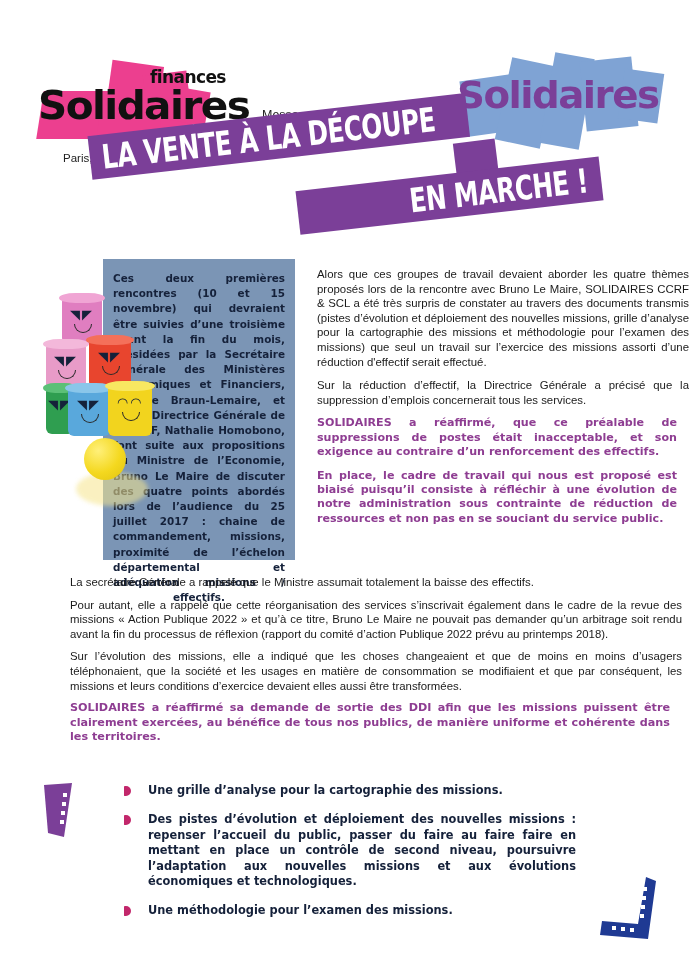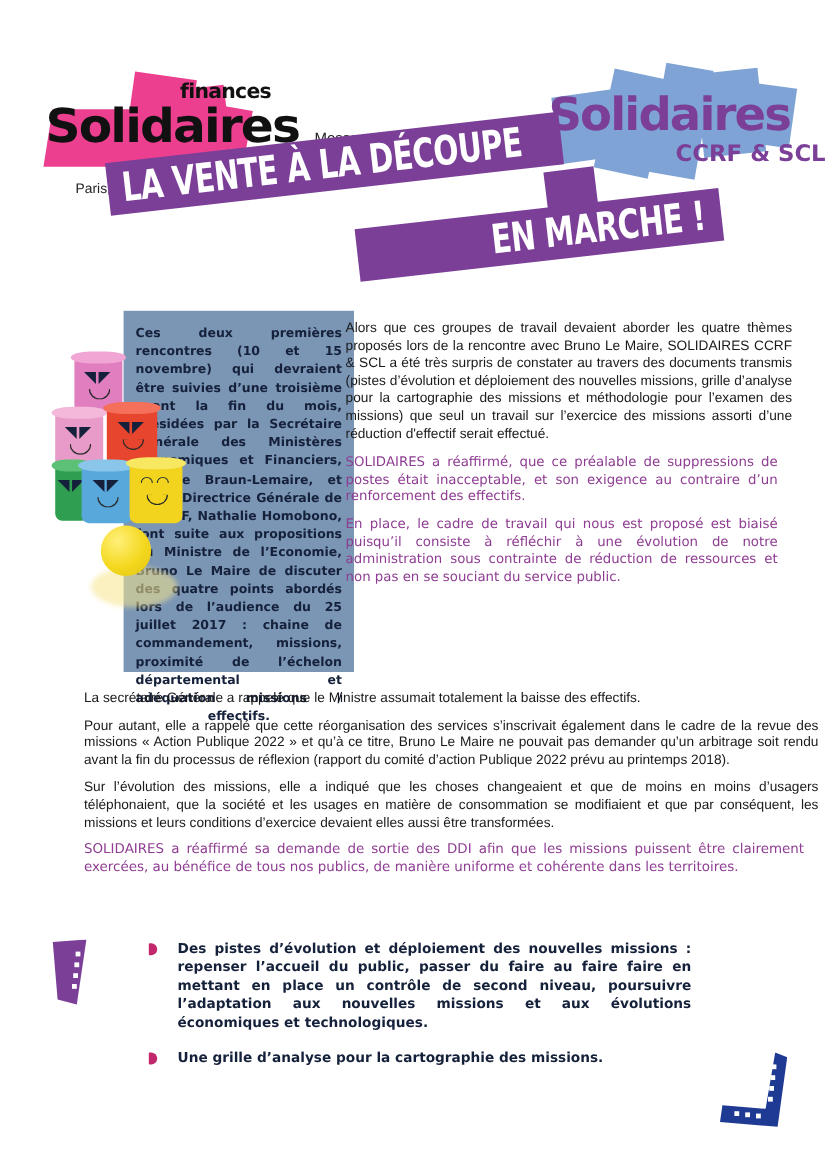--- a/index.html
+++ b/index.html
@@ -245,33 +245,33 @@
     border-radius: 50%;
     background: #f6e58d;
     opacity: 0.55;
     filter: blur(2px);
   }
   .eyes { letter-spacing: 2px; }
 
   
   .right-col {
     position: absolute;
-    left: 288px; top: 267px;
+    left: 317px; top: 267px;
     width: 372px;
   }
   .p-body {
     font-size: 11.4px;
     line-height: 14.6px;
     color: #1a1a1a;
     text-align: justify;
     margin: 0 0 9px 0;
   }
   .p-accent {
     font-family: "DejaVu Sans", sans-serif;
-    font-weight: normal;
+    font-weight: bold;
     font-size: 11.1px;
     line-height: 14.4px;
     color: #8e3d92;
     text-align: justify;
     margin: 0 12px 9px 0;
   }
 
   
   .full-col {
     position: absolute;
@@ -340,21 +340,20 @@
   <div class="msg-ref">Message 2017 71</div>
   <div class="date-line">Paris, le 15 novembre 2017</div>
 
   <div class="logo-cs">
     <div class="bblob c1"></div>
     <div class="bblob c2"></div>
     <div class="bblob c3"></div>
     <div class="bblob c4"></div>
     <div class="bblob c5"></div>
     <div class="logo-cs-word">Solidaires</div>
-    <div class="logo-cs-sub">CCRF &amp; SCL</div>
     <div class="logo-cs-tick"></div>
   </div>
 </div>
 
 <div class="banner banner-1">
   <span>LA VENTE À LA DÉCOUPE</span>
 </div>
 <div class="banner banner-2">
   <span>EN MARCHE !</span>
 </div>
@@ -392,20 +391,21 @@
     <div class="lid"></div>
     <div class="face eyes">◠◠</div>
     <div class="mouth"></div>
   </div>
   <div class="ball-shadow"></div>
   <div class="ball"></div>
 </div>
 
 <div class="right-col">
   <p class="p-body">Alors que ces groupes de travail devaient aborder les quatre thèmes proposés lors de la rencontre avec Bruno Le Maire, SOLIDAIRES CCRF &amp; SCL a été très surpris de constater au travers des documents transmis (pistes d’évolution et déploiement des nouvelles missions, grille d’analyse pour la cartographie des missions et méthodologie pour l’examen des missions) que seul un travail sur l’exercice des missions assorti d’une réduction d'effectif serait effectué.</p>
+  <p class="p-body">Sur la réduction d’effectif, la Directrice Générale a précisé que la suppression d’emplois concernerait tous les services.</p>
   <p class="p-accent">SOLIDAIRES a réaffirmé, que ce préalable de suppressions de postes était inacceptable, et son exigence au contraire d’un renforcement des effectifs.</p>
   <p class="p-accent">En place, le cadre de travail qui nous est proposé est biaisé puisqu’il consiste à réfléchir à une évolution de notre administration sous contrainte de réduction de ressources et non pas en se souciant du service public.</p>
 </div>
 
 <div class="full-col">
   <p class="p-body">La secrétaire Générale a rappelé que le Ministre assumait totalement la baisse des effectifs.</p>
   <p class="p-body">Pour autant, elle a rappelé que cette réorganisation des services s’inscrivait également dans le cadre de la revue des missions « Action Publique 2022 » et qu’à ce titre, Bruno Le Maire ne pouvait pas demander qu’un arbitrage soit rendu avant la fin du processus de réflexion (rapport du comité d’action Publique 2022 prévu au printemps 2018).</p>
   <p class="p-body">Sur l’évolution des missions, elle a indiqué que les choses changeaient et que de moins en moins d’usagers téléphonaient, que la société et les usages en matière de consommation se modifiaient et que par conséquent, les missions et leurs conditions d’exercice devaient elles aussi être transformées.</p>
   <p class="p-accent">SOLIDAIRES a réaffirmé sa demande de sortie des DDI afin que les missions puissent être clairement exercées, au bénéfice de tous nos publics, de manière uniforme et cohérente dans les territoires.</p>
 </div>
@@ -430,20 +430,24 @@
     <rect x="14" y="49" width="4" height="4"></rect>
     <rect x="23" y="50" width="4" height="4"></rect>
     <rect x="32" y="51" width="4" height="4"></rect>
   </g>
 </svg>
 
 <div class="doc-block">
   <ul class="doc-list">
     <li class="doc-item">
       <span class="bullet"></span>
+      <span>Une grille d’analyse pour la cartographie des missions.</span>
+    </li>
+    <li class="doc-item">
+      <span class="bullet"></span>
       <span>Des pistes d’évolution et déploiement des nouvelles missions : repenser l’accueil du public, passer du faire au faire faire en mettant en place un contrôle de second niveau, poursuivre l’adaptation aux nouvelles missions et aux évolutions économiques et technologiques.</span>
     </li>
     <li class="doc-item">
       <span class="bullet"></span>
-      <span>Une grille d’analyse pour la cartographie des missions.</span>
+      <span>Une méthodologie pour l’examen des missions.</span>
     </li>
   </ul>
 </div>
 
 </body></html>

